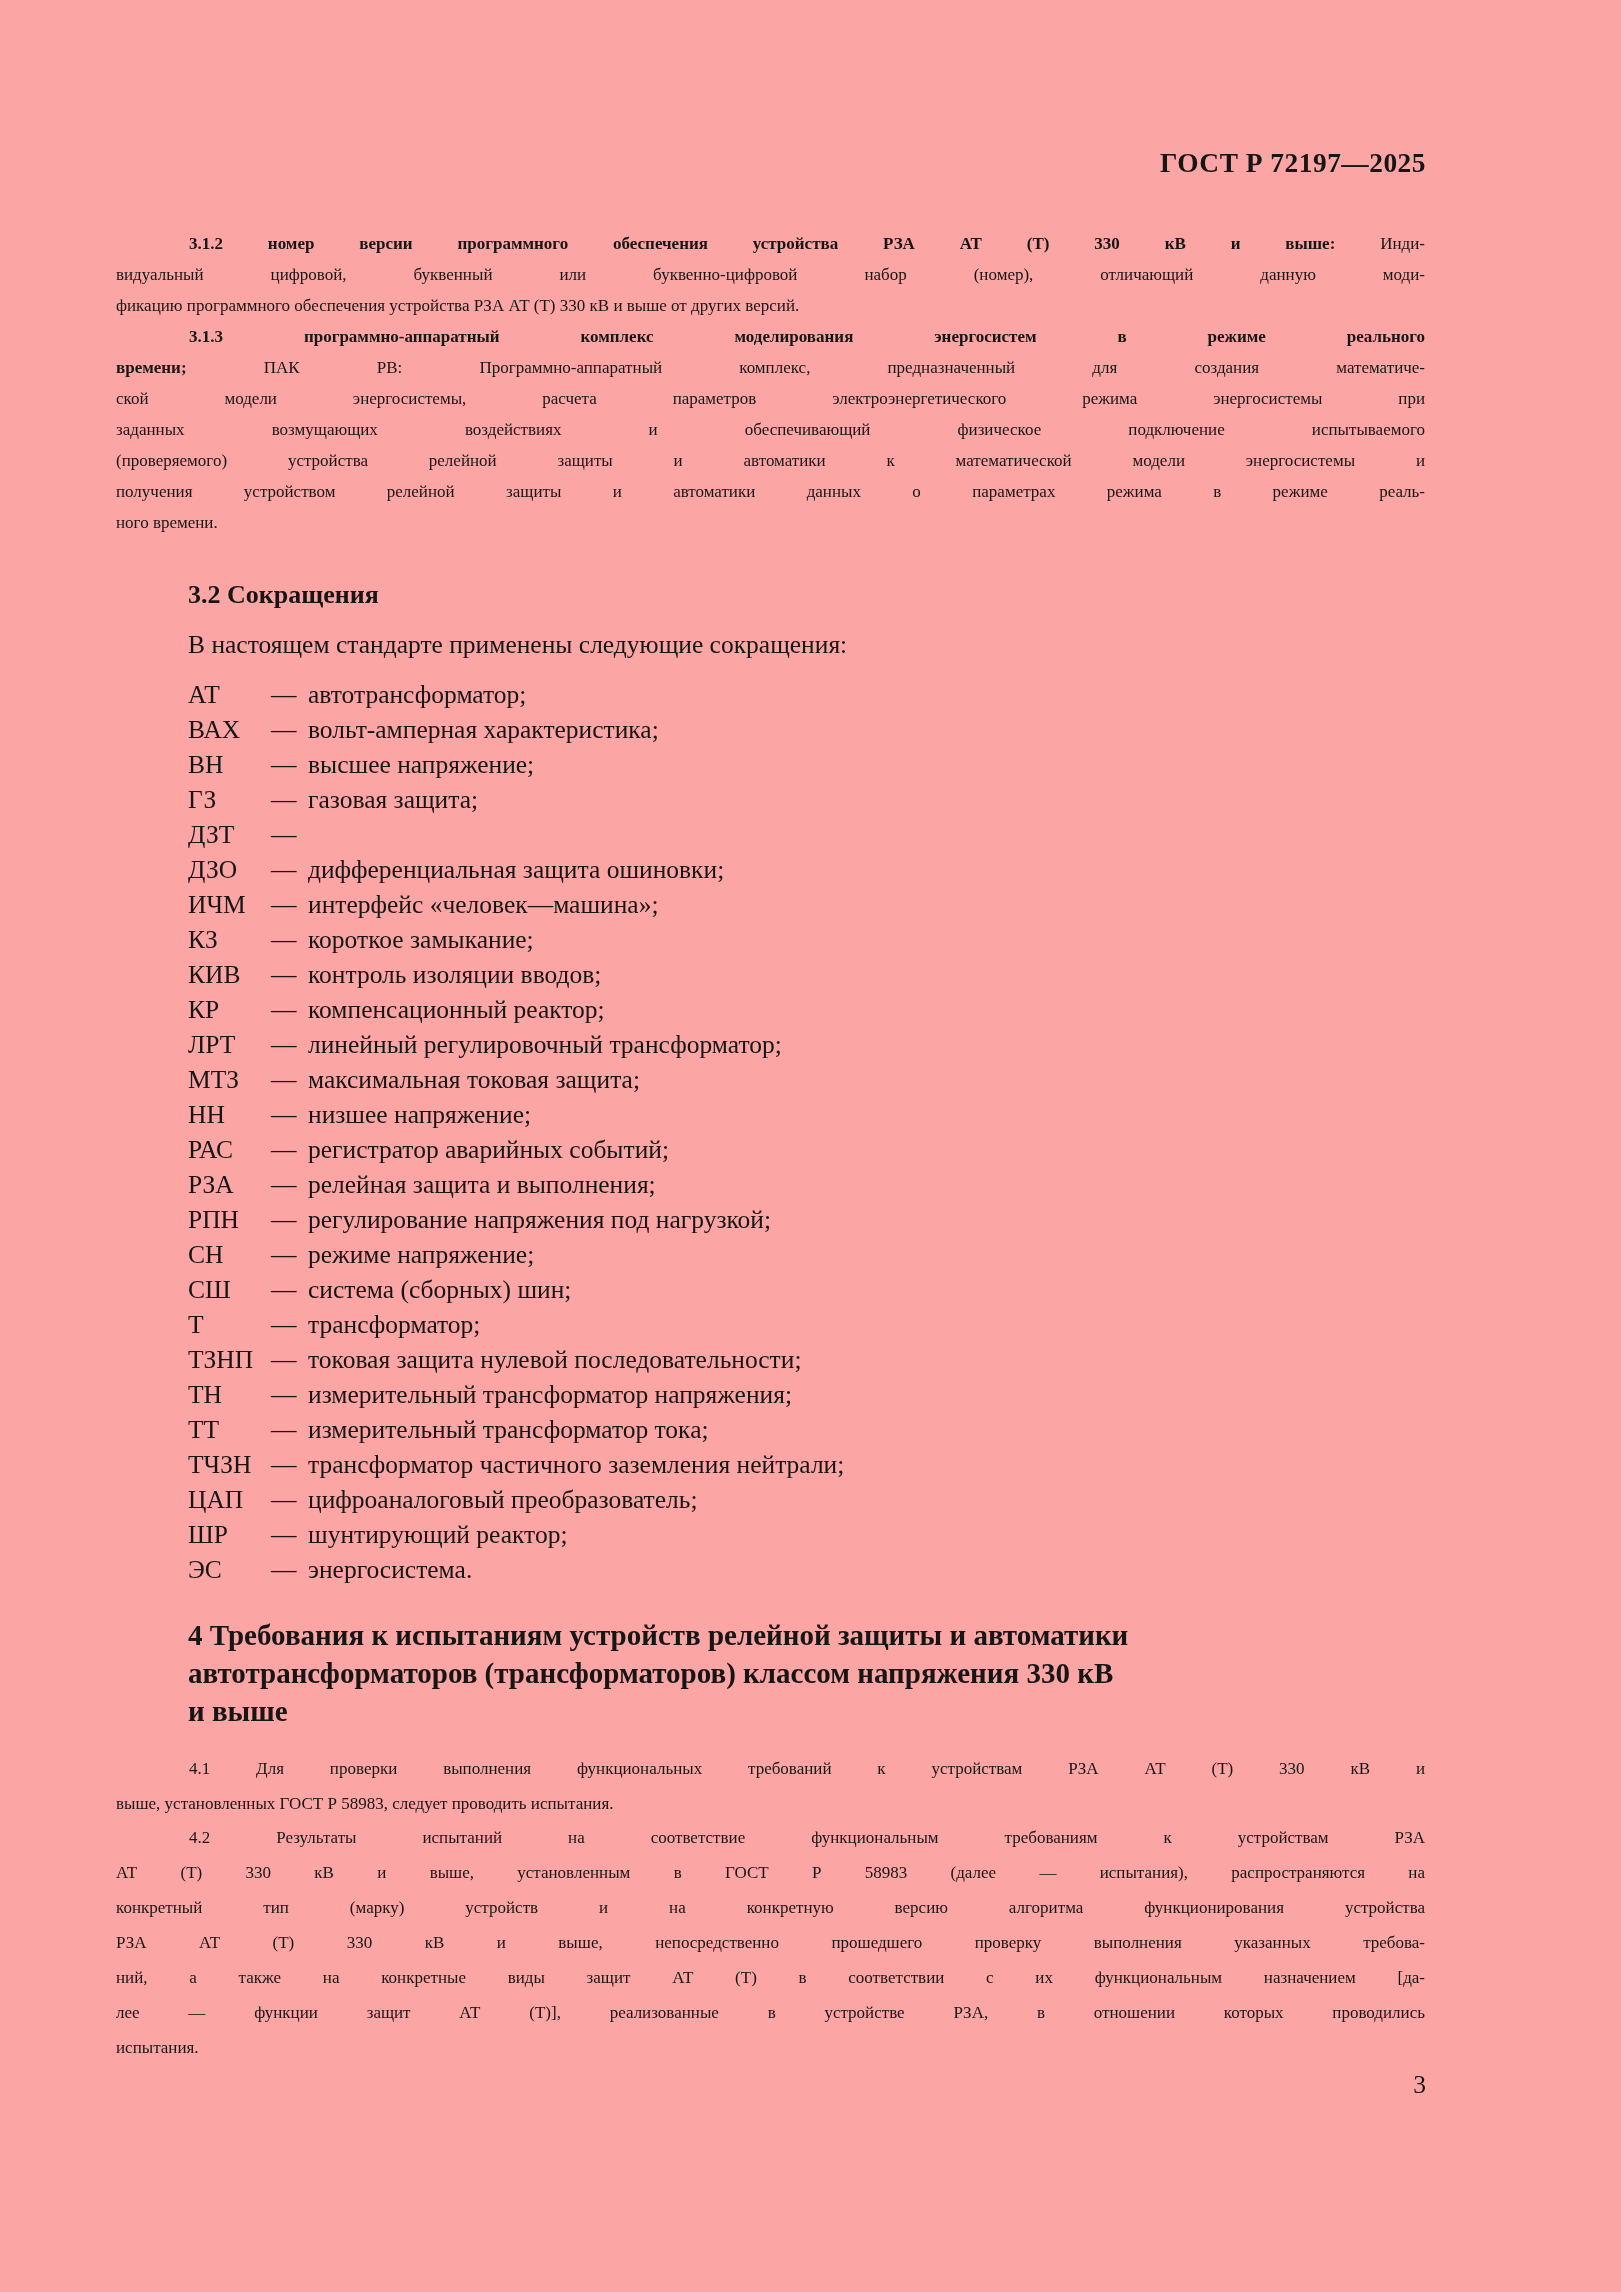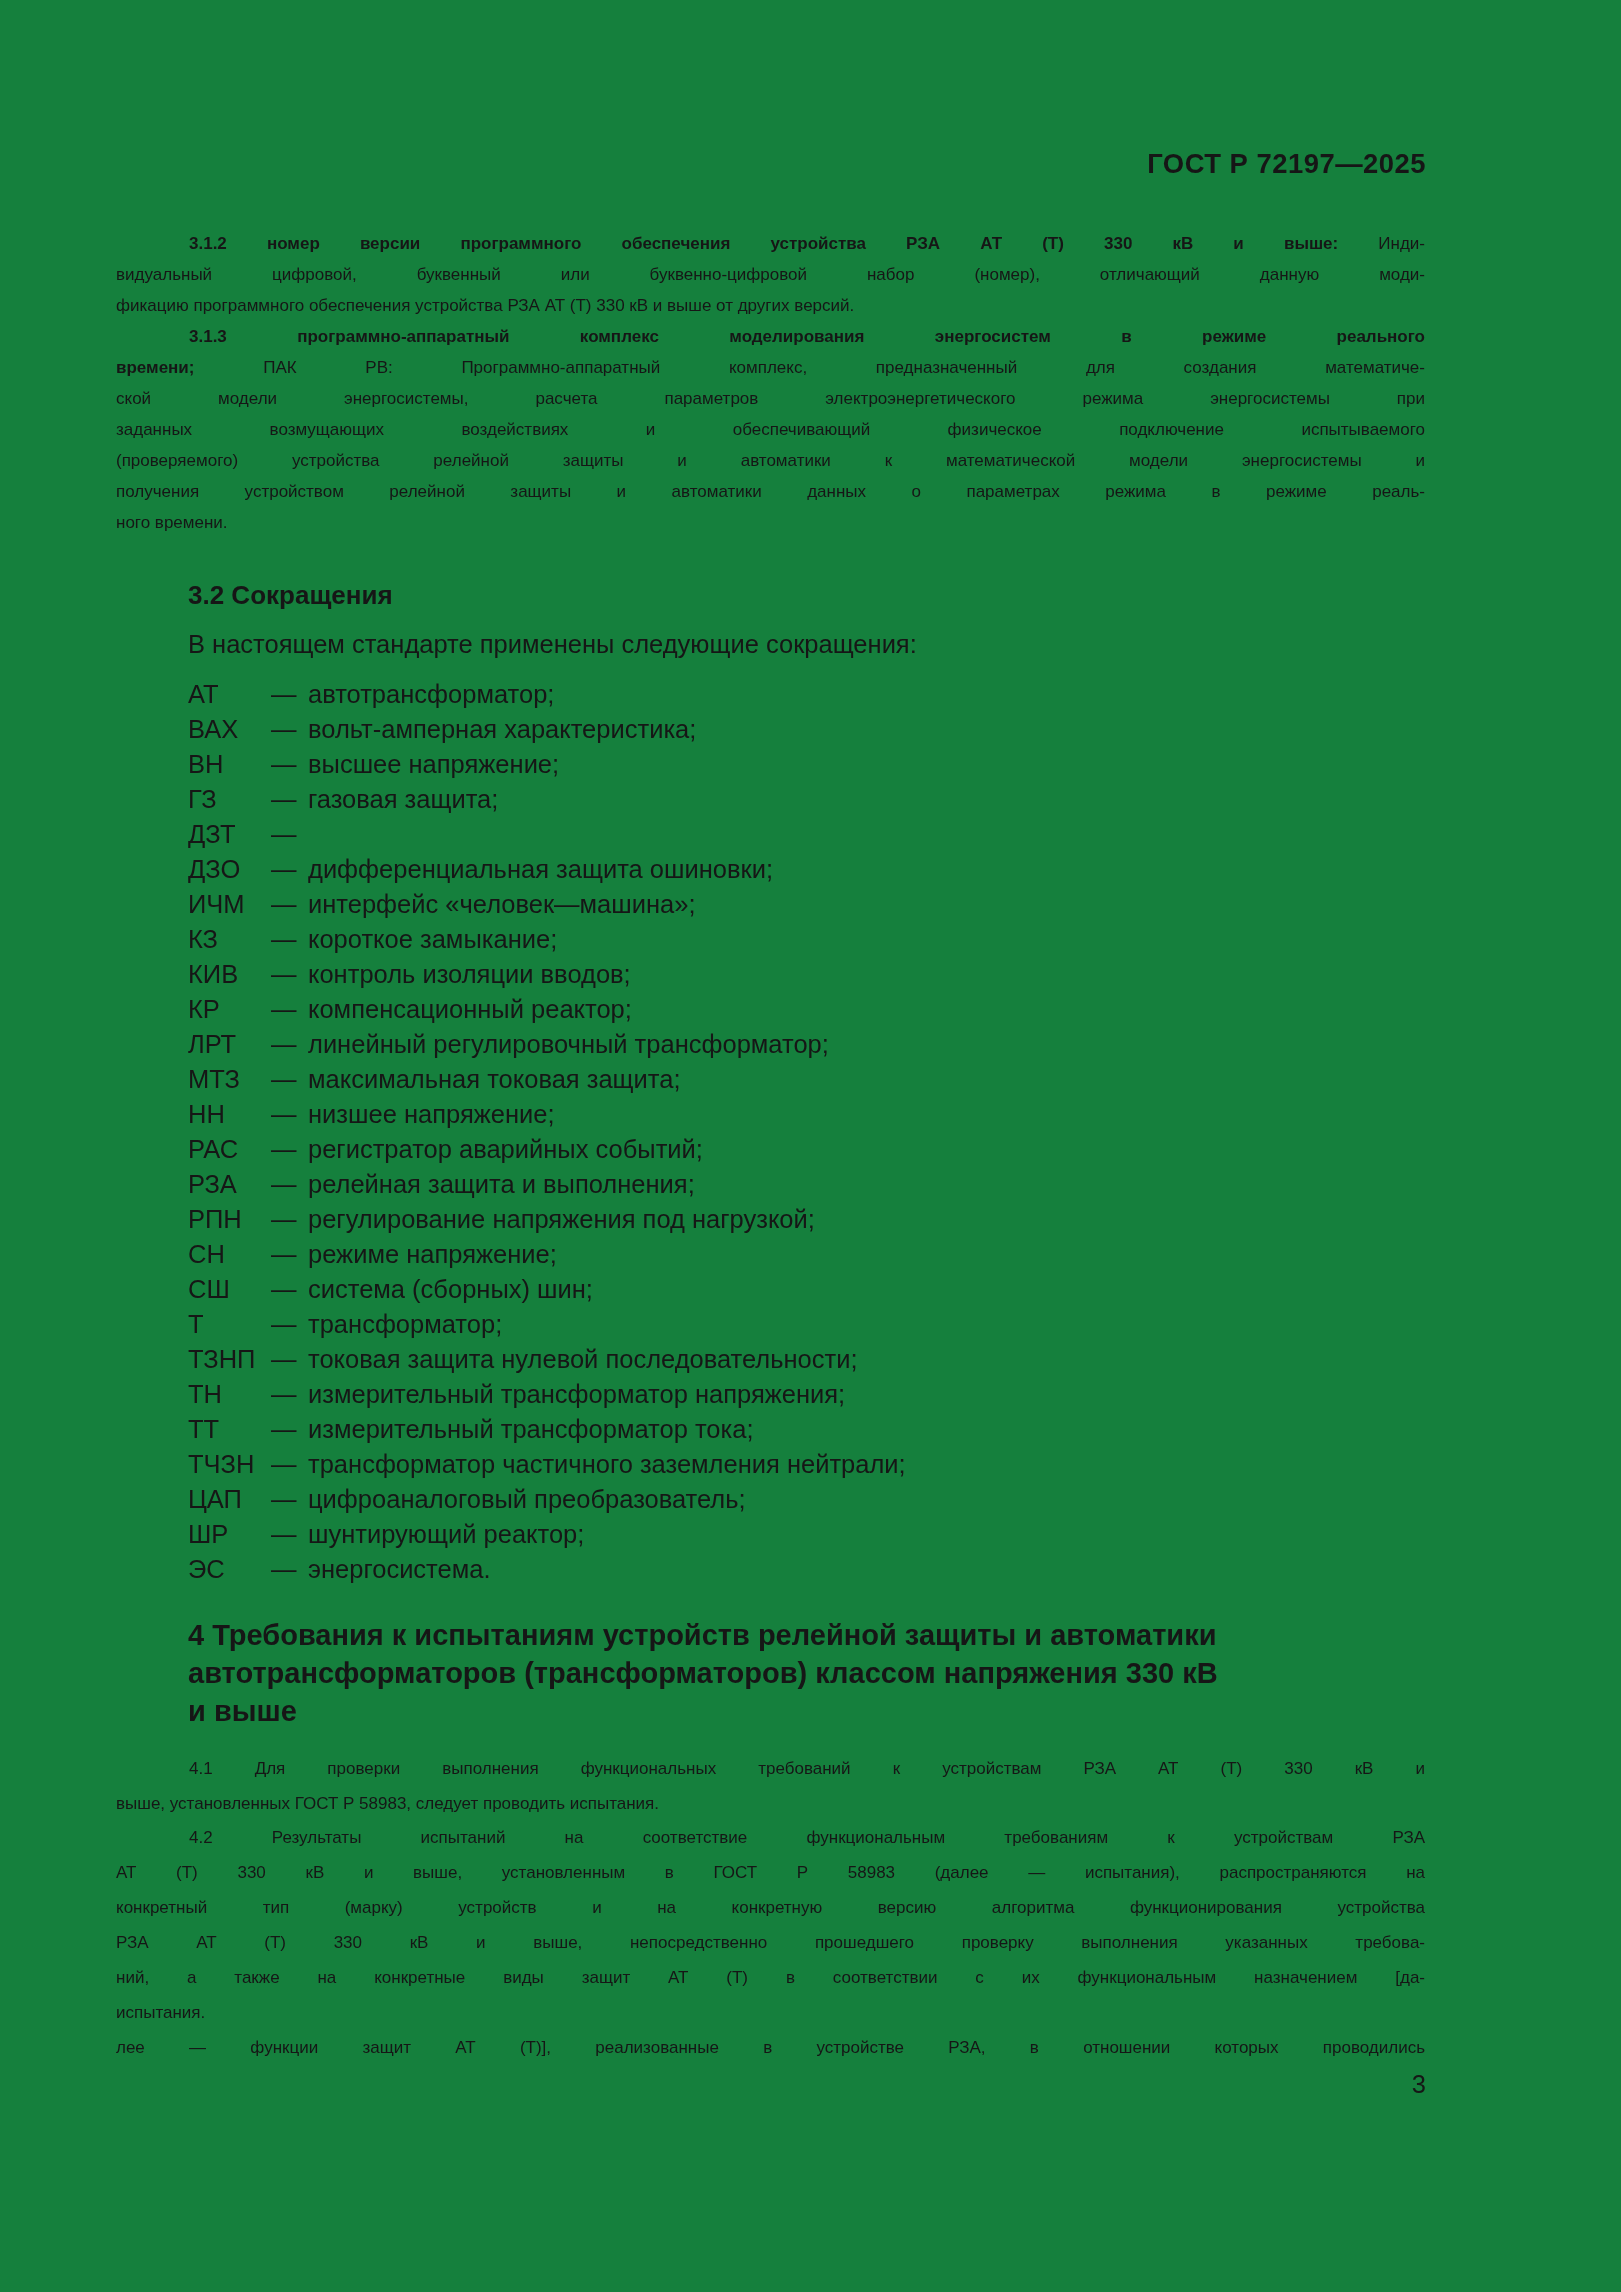--- a/index.html
+++ b/index.html
@@ -1,22 +1,22 @@
 <!DOCTYPE html>
 <html lang="ru"><head>
 <meta charset="utf-8">
 <style>
   html, body { margin: 0; padding: 0; background: #e8e8e8; }
   .page {
     position: relative;
     width: 1621px;
     height: 2293px;
     margin: 0 auto;
-    background: #15803d;
-    font-family: Liberation Sans, sans-serif;
+    background: #fca5a5;
+    font-family: Liberation Serif, serif;
     color: #161616;
     overflow: hidden;
   }
   .doc-header {
     position: absolute;
     top: 148px;
     right: 195px;
     font-size: 27.4px;
     font-weight: bold;
     letter-spacing: 0.5px;
@@ -244,20 +244,20 @@
       <div class="line j ind"><span>4.1 Для проверки выполнения функциональных требований к устройствам РЗА АТ (Т) 330 кВ и</span></div>
       <div class="line"><span>выше, установленных ГОСТ Р 58983, следует проводить испытания.</span></div>
     </div>
 
   <div class="block" id="clause-4-2">
       <div class="line j ind"><span>4.2 Результаты испытаний на соответствие функциональным требованиям к устройствам РЗА</span></div>
       <div class="line j"><span>АТ (Т) 330 кВ и выше, установленным в ГОСТ Р 58983 (далее — испытания), распространяются на</span></div>
       <div class="line j"><span>конкретный тип (марку) устройств и на конкретную версию алгоритма функционирования устройства</span></div>
       <div class="line j"><span>РЗА АТ (Т) 330 кВ и выше, непосредственно прошедшего проверку выполнения указанных требова-</span></div>
       <div class="line j"><span>ний, а также на конкретные виды защит АТ (Т) в соответствии с их функциональным назначением [да-</span></div>
+      <div class="line j"><span>лее — функции защит АТ (Т)], реализованные в устройстве РЗА, в отношении которых проводились</span></div>
       <div class="line"><span>испытания.</span></div>
-      <div class="line j"><span>лее — функции защит АТ (Т)], реализованные в устройстве РЗА, в отношении которых проводились</span></div>
     </div>
 
   <div class="page-number">3</div>
 
 </div>
 
 
 </body></html>

